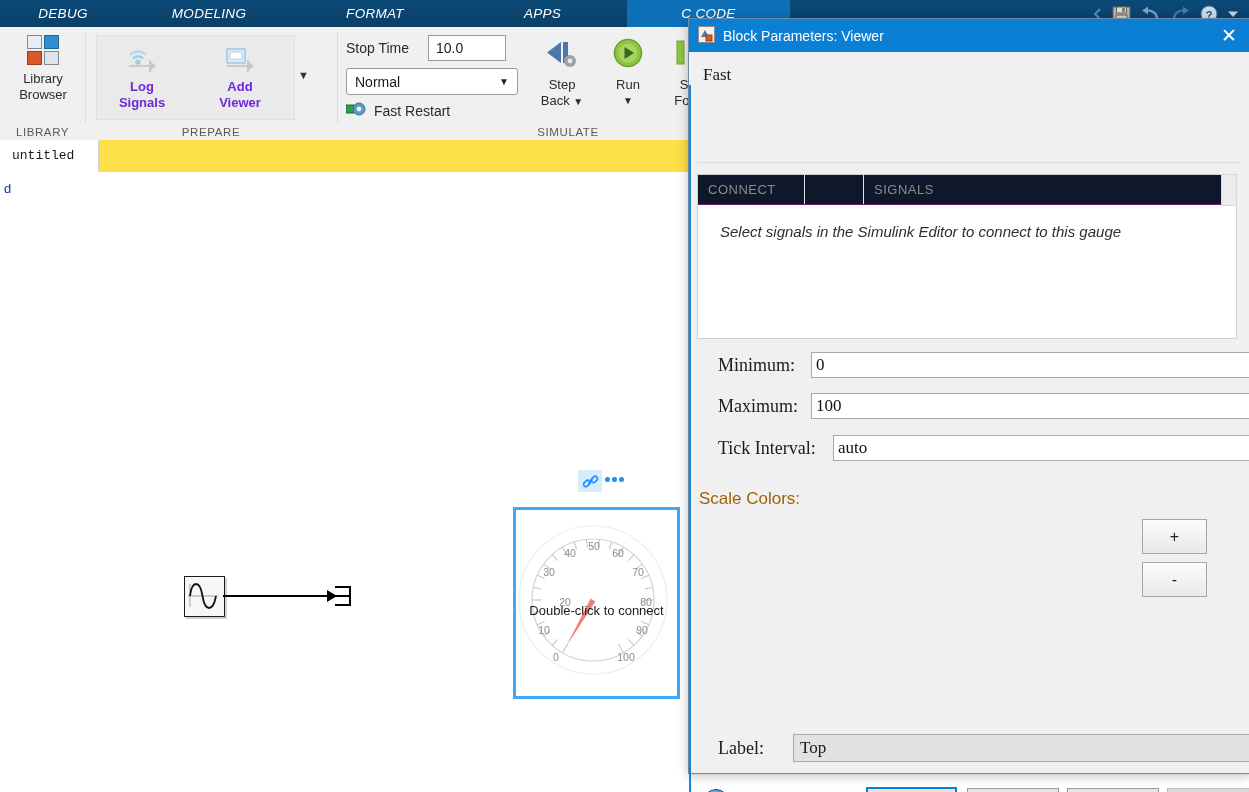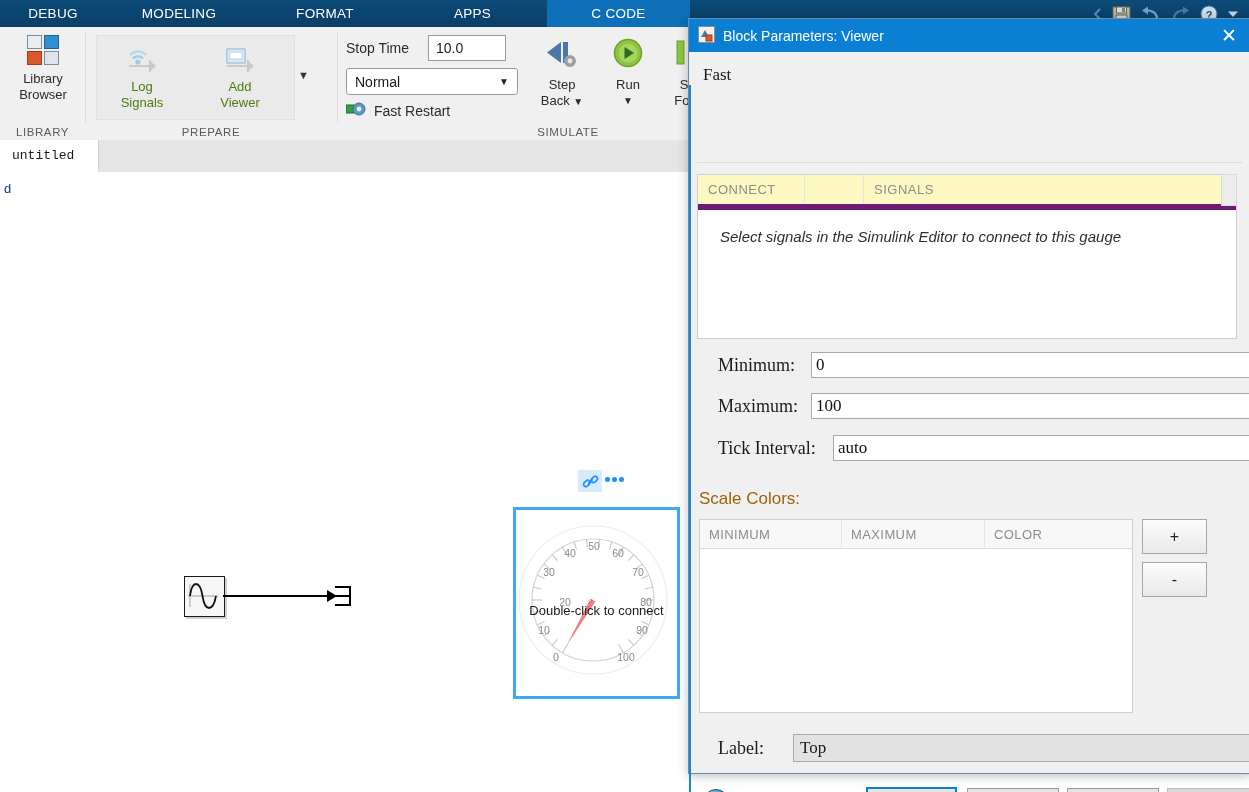--- a/index.html
+++ b/index.html
@@ -12,21 +12,21 @@
 
   
   #ribbon-tabs{
     position:absolute;left:0;top:0;width:1249px;height:27px;
     background:#0a3d62;display:flex;align-items:stretch;
     background:linear-gradient(#0c4a78,#0a3f67);
   }
   .rtab{
     display:flex;align-items:center;justify-content:center;
     color:#ffffff;font-size:13.5px;letter-spacing:.3px;
-    padding:0 8px;white-space:nowrap;cursor:default;
+    padding:0 18px;white-space:nowrap;cursor:default;font-style:italic;
   }
   .rtab.sel{background:#0d6fb8;}
   .rtab.active{background:#1787d4;}
   #qat{
     position:absolute;right:4px;top:0;height:27px;display:flex;align-items:center;gap:9px;
     padding-right:6px;
   }
   #qat .qicn{opacity:.92;display:flex;align-items:center;}
 
   
@@ -38,31 +38,31 @@
   .rglabel{
     position:absolute;bottom:2px;width:100%;text-align:center;
     font-size:11.5px;color:#5a5a5a;letter-spacing:.6px;
   }
   .rgsep{position:absolute;top:6px;width:1px;height:90px;background:#dcdcdc;}
   .bigbtn{
     position:absolute;display:flex;flex-direction:column;align-items:center;
     width:84px;cursor:default;
   }
   .bigbtn .lbl{font-size:13px;color:#2b2b2b;line-height:16px;text-align:center;}
-  .bigbtn.dis .lbl{color:#4d7c0f;}
+  .bigbtn.dis .lbl{color:#6d28d9;font-weight:bold;}
   .panel{
     position:absolute;background:#eaeaea;border:1px solid #e0e0e0;
   }
 
   
   .libicon{width:32px;height:30px;display:grid;grid-template-columns:15px 15px;grid-template-rows:14px 14px;gap:2px;}
   .libicon div{border:1px solid #6f6f6f;}
 
   
-  #tabstrip{position:absolute;left:0;top:140px;width:1249px;height:32px;background:#e5e5e5;border-bottom:1px solid #cfcfcf;}
+  #tabstrip{position:absolute;left:0;top:140px;width:1249px;height:32px;background:#fde047;border-bottom:1px solid #cfcfcf;}
   #modeltab{
     position:absolute;left:0;top:0;height:31px;min-width:74px;padding:0 12px;
     background:#ffffff;border-right:1px solid #cfcfcf;border-bottom:1px solid #ffffff;
     display:flex;align-items:center;font-family:"Liberation Mono",monospace;font-size:13px;color:#1a1a1a;
   }
   #breadcrumb{
     position:absolute;left:0;top:172px;width:1249px;height:32px;background:#ffffff;
     border-bottom:1px solid #d8d8d8;display:flex;align-items:center;padding-left:4px;
     font-size:13px;color:#0b3d91;
   }
@@ -113,21 +113,21 @@
 
   .serif{font-family:"Liberation Serif",serif;}
   #dlg-blockname{position:absolute;left:14px;top:13px;font-size:17px;color:#1a1a1a;}
   #dlg-desc{position:absolute;left:10px;top:40px;font-size:17px;color:#1a1a1a;}
   #desc-rule{position:absolute;left:8px;top:110px;width:545px;height:1px;background:#dcdcdc;}
 
   #connect-table{
     position:absolute;left:8px;top:122px;width:538px;height:163px;
     background:#ffffff;border:1px solid #cfcfcf;
   }
-  #connect-head{display:flex;height:29px;background:#fef9c3;border-bottom:6px solid #701a75;}
+  #connect-head{display:flex;height:29px;background:#0f172a;border-bottom:1px solid #701a75;}
   #connect-head div{
     font-size:13px;color:#8d8d8d;letter-spacing:.5px;display:flex;align-items:center;padding-left:10px;
     border-right:1px solid #e3e3e3;height:100%;box-sizing:border-box;
   }
   #connect-msg{padding:16px 0 0 22px;font-style:italic;font-size:15px;color:#2e2e2e;line-height:21px;width:500px;}
   #connect-scrollcap{position:absolute;right:-1px;top:-1px;width:14px;height:30px;background:#ececec;border:1px solid #d9d9d9;}
 
   .frow{position:absolute;display:flex;align-items:center;}
   .flabel{font-family:"Liberation Serif",serif;font-size:18px;color:#1a1a1a;margin-left:19px;}
   .finput{
@@ -480,27 +480,20 @@
       <span class="flabel" style="width:93px">Maximum:</span>
       <span class="finput" style="width:440px">100</span>
     </div>
 
     <div class="frow" style="left:10px;top:383px;">
       <span class="flabel" style="width:115px">Tick Interval:</span>
       <span class="finput" style="width:418px">auto</span>
     </div>
 
     <div id="scale-colors-label">Scale Colors:</div>
-    <div id="sc-table">
-      <div id="sc-head">
-        <div style="width:142px">MINIMUM</div>
-        <div style="width:143px">MAXIMUM</div>
-        <div style="flex:1;border-right:none">COLOR</div>
-      </div>
-    </div>
     <div class="sqbtn" style="left:453px;top:467px;">+</div>
     <div class="sqbtn" style="left:453px;top:510px;">-</div>
 
     <div id="label-row">
       <span class="flabel" style="width:75px">Label:</span>
       <span id="label-select">
         <span>Top</span>
         <span id="label-caret">▼</span>
       </span>
     </div>

